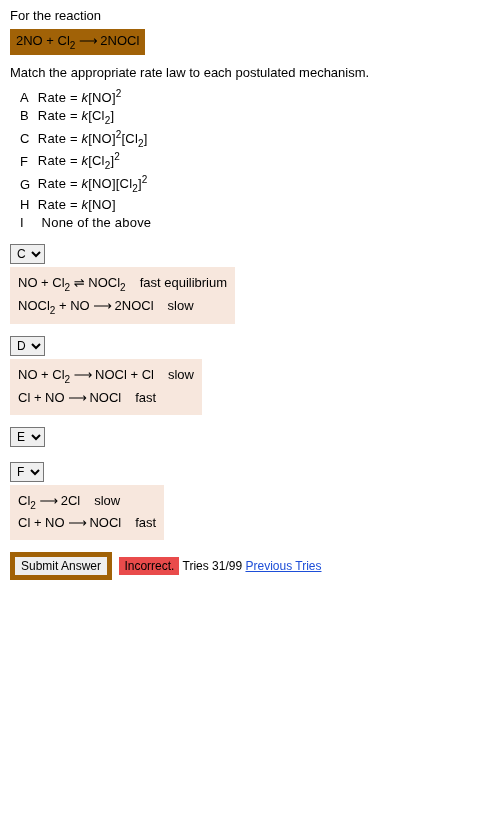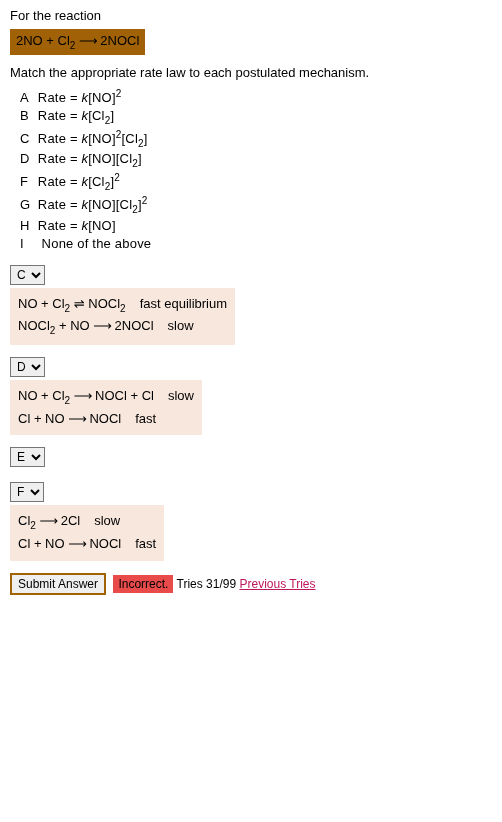--- a/index.html
+++ b/index.html
@@ -36,31 +36,31 @@
     padding: 6px 8px;
     display: inline-block;
     line-height: 1.6;
   }
   .arrow { letter-spacing: -1px; }
   .note { margin-left: 14px; }
   .footer { margin-top: 8px; font-size: 12px; }
   .submit-btn {
     font-size: 12px;
     padding: 2px 6px;
-    border: 2px solid #a16207;
+    border: 5px solid #a16207;
     background: #efefef;
     cursor: pointer;
   }
   .incorrect {
     background: #e94b4b;
     color: #000000;
     padding: 2px 5px;
     margin-left: 4px;
   }
-  a { color: #be185d; }
+  a { color: #1d4ed8; }
   sub { font-size: 10px; }
   sup { font-size: 10px; }
   .k { font-style: italic; }
 </style>
 </head>
 <body>
 
 
 
 <div class="intro">For the reaction</div>
@@ -68,21 +68,20 @@
 <div class="reaction-box">
   2NO + Cl<sub>2</sub>&nbsp;<span class="arrow">⟶</span>&nbsp;2NOCl
 </div>
 
 <div class="match-instr">Match the appropriate rate law to each postulated mechanism.</div>
 
 <div class="options">
   <div class="opt"><span class="label">A</span> Rate = <span class="k">k</span>[NO]<sup>2</sup></div>
   <div class="opt"><span class="label">B</span> Rate = <span class="k">k</span>[Cl<sub>2</sub>]</div>
   <div class="opt"><span class="label">C</span> Rate = <span class="k">k</span>[NO]<sup>2</sup>[Cl<sub>2</sub>]</div>
-  <div class="opt"><span class="label">D</span> Rate = <span class="k">k</span>[NO][Cl<sub>2</sub>]</div>
   <div class="opt"><span class="label">F</span> Rate = <span class="k">k</span>[Cl<sub>2</sub>]<sup>2</sup></div>
   <div class="opt"><span class="label">G</span> Rate = <span class="k">k</span>[NO][Cl<sub>2</sub>]<sup>2</sup></div>
   <div class="opt"><span class="label">H</span> Rate = <span class="k">k</span>[NO]</div>
   <div class="opt"><span class="label">I</span>&nbsp;&nbsp;None of the above</div>
 </div>
 
 <div class="qblock">
   <select>
     <option>C</option>
   </select><br>

